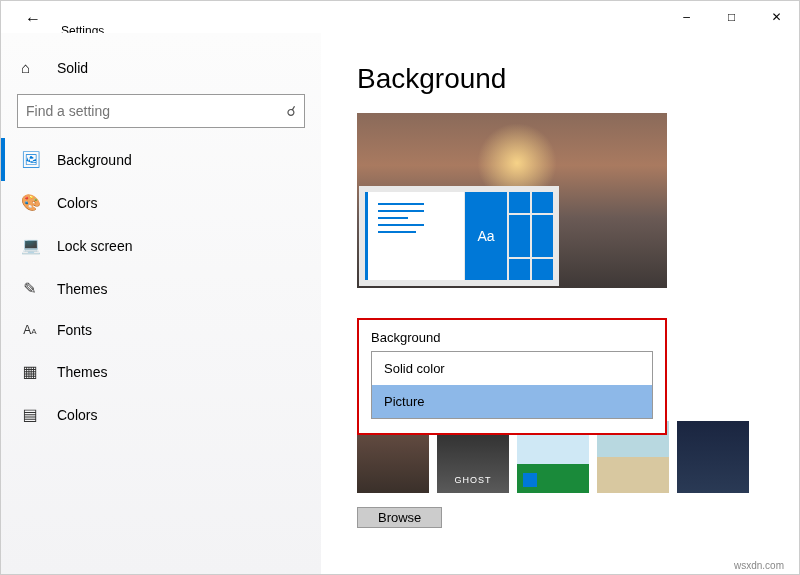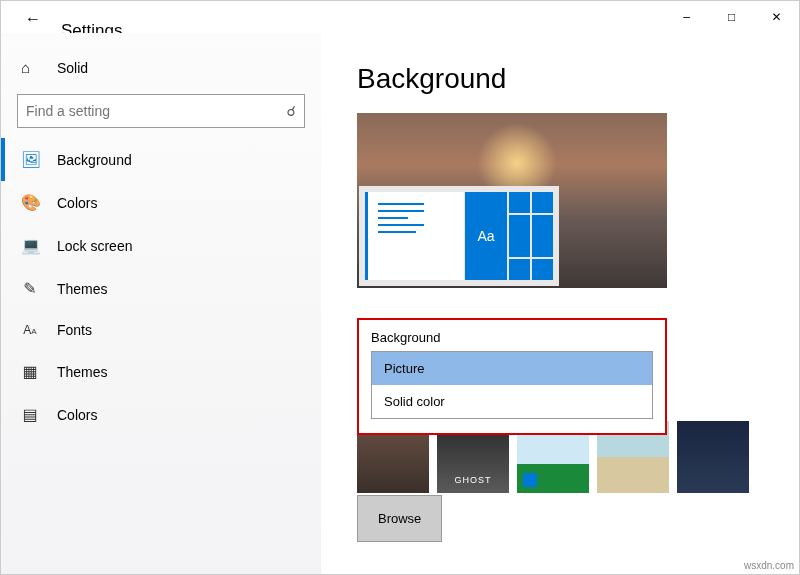--- a/index.html
+++ b/index.html
@@ -1,20 +1,20 @@
 <!DOCTYPE html>
 <html><head>
   <meta charset="utf-8">
   <style>
     * { margin: 0; padding: 0; box-sizing: border-box; font-family: "Segoe UI", sans-serif; }
     body { width: 800px; height: 575px; background: #fff; overflow: hidden; position: relative; }
     .window { width: 100%; height: 100%; display: flex; flex-direction: column; border: 1px solid #ccc; }
     .titlebar { height: 32px; display: flex; align-items: center; padding-left: 16px; }
     .titlebar .back { width: 32px; height: 32px; display: flex; align-items: center; justify-content: center; cursor: pointer; font-size: 16px; margin-right: 12px; }
-    .titlebar .title { font-size: 17px; margin-top: 28px; }
+    .titlebar .title { font-size: 12px; margin-top: 28px; }
     .win-controls { margin-left: auto; display: flex; }
     .win-btn { width: 45px; height: 32px; display: flex; align-items: center; justify-content: center; font-size: 12px; cursor: pointer; }
     .content { flex: 1; display: flex; overflow: hidden; }
     .sidebar { width: 320px; padding: 16px 0 0 0; background: linear-gradient(180deg, #fcfcfc 0%, #f3f3f5 100%); }
     .sidebar-top { padding: 0 16px; }
     .home-row { display: flex; align-items: center; gap: 18px; padding: 10px 0 18px 4px; cursor: pointer; }
     .home-row .icon { width: 18px; font-size: 15px; }
     .home-row .label { font-size: 14px; }
     .search { display: flex; align-items: center; border: 1px solid #999; background: #fff; height: 34px; padding: 0 8px; margin-bottom: 6px; }
     .search input { flex: 1; border: none; outline: none; font-size: 14px; color: #666; background: transparent; }
@@ -43,22 +43,22 @@
     .dd-item.selected { background: #8db8e8; }
     .thumbs { display: flex; gap: 8px; margin-top: -14px; position: relative; z-index: 1; }
     .thumb { width: 72px; height: 72px; background: #555; }
     .t1 { background: linear-gradient(#6a5045,#3a302a); }
     .t2 { background: linear-gradient(#2a2a2a,#5a5a5a); position:relative;}
     .t2::after{content:"GHOST"; position:absolute; bottom:8px; left:0; right:0; text-align:center; color:#fff; font-size:9px; letter-spacing:1px;}
     .t3 { background: linear-gradient(#cfe8f5 60%,#1a8a3a 60%); position:relative;}
     .t3::after{content:""; position:absolute; left:6px; bottom:6px; width:14px; height:14px; background:#0078d7;}
     .t4 { background: linear-gradient(#b8d8e0 50%,#d8c8a0 50%); }
     .t5 { background: linear-gradient(#1a2540,#2a3a55); }
-    .browse { margin-top: 2px; padding: 15px 20px; font-size: 13px; background: #ccc; border: 1px solid #999; display: inline-block; cursor: pointer; }
-    .watermark { position: absolute; right: 6px; bottom: 4px; font-size: 10px; color: #888; }
+    .browse { margin-top: 14px; padding: 2px 20px; font-size: 13px; background: #ccc; border: 1px solid #999; display: inline-block; cursor: pointer; }
+    .watermark { position: absolute; right: 16px; bottom: 4px; font-size: 10px; color: #888; }
   </style>
 </head>
 <body>
 
 <div class="window">
 
   <div class="titlebar">
     <div class="back">
       <span>←</span>
     </div>
@@ -144,25 +144,25 @@
               <div></div>
               <div></div>
               <div></div>
           </div>
         </div>
       </div>
 
       <div class="dropdown-area">
         <div class="dd-label">Background</div>
         <div class="dd-list">
+          <div class="dd-item">
+            <span>Solid color</span>
+          </div>
           <div class="dd-item selected">
             <span>Picture</span>
-          </div>
-          <div class="dd-item">
-            <span>Solid color</span>
           </div>
         </div>
       </div>
 
       <div class="thumbs">
         <div class="thumb t1"></div>
         <div class="thumb t2"></div>
         <div class="thumb t3"></div>
         <div class="thumb t4"></div>
         <div class="thumb t5"></div>

